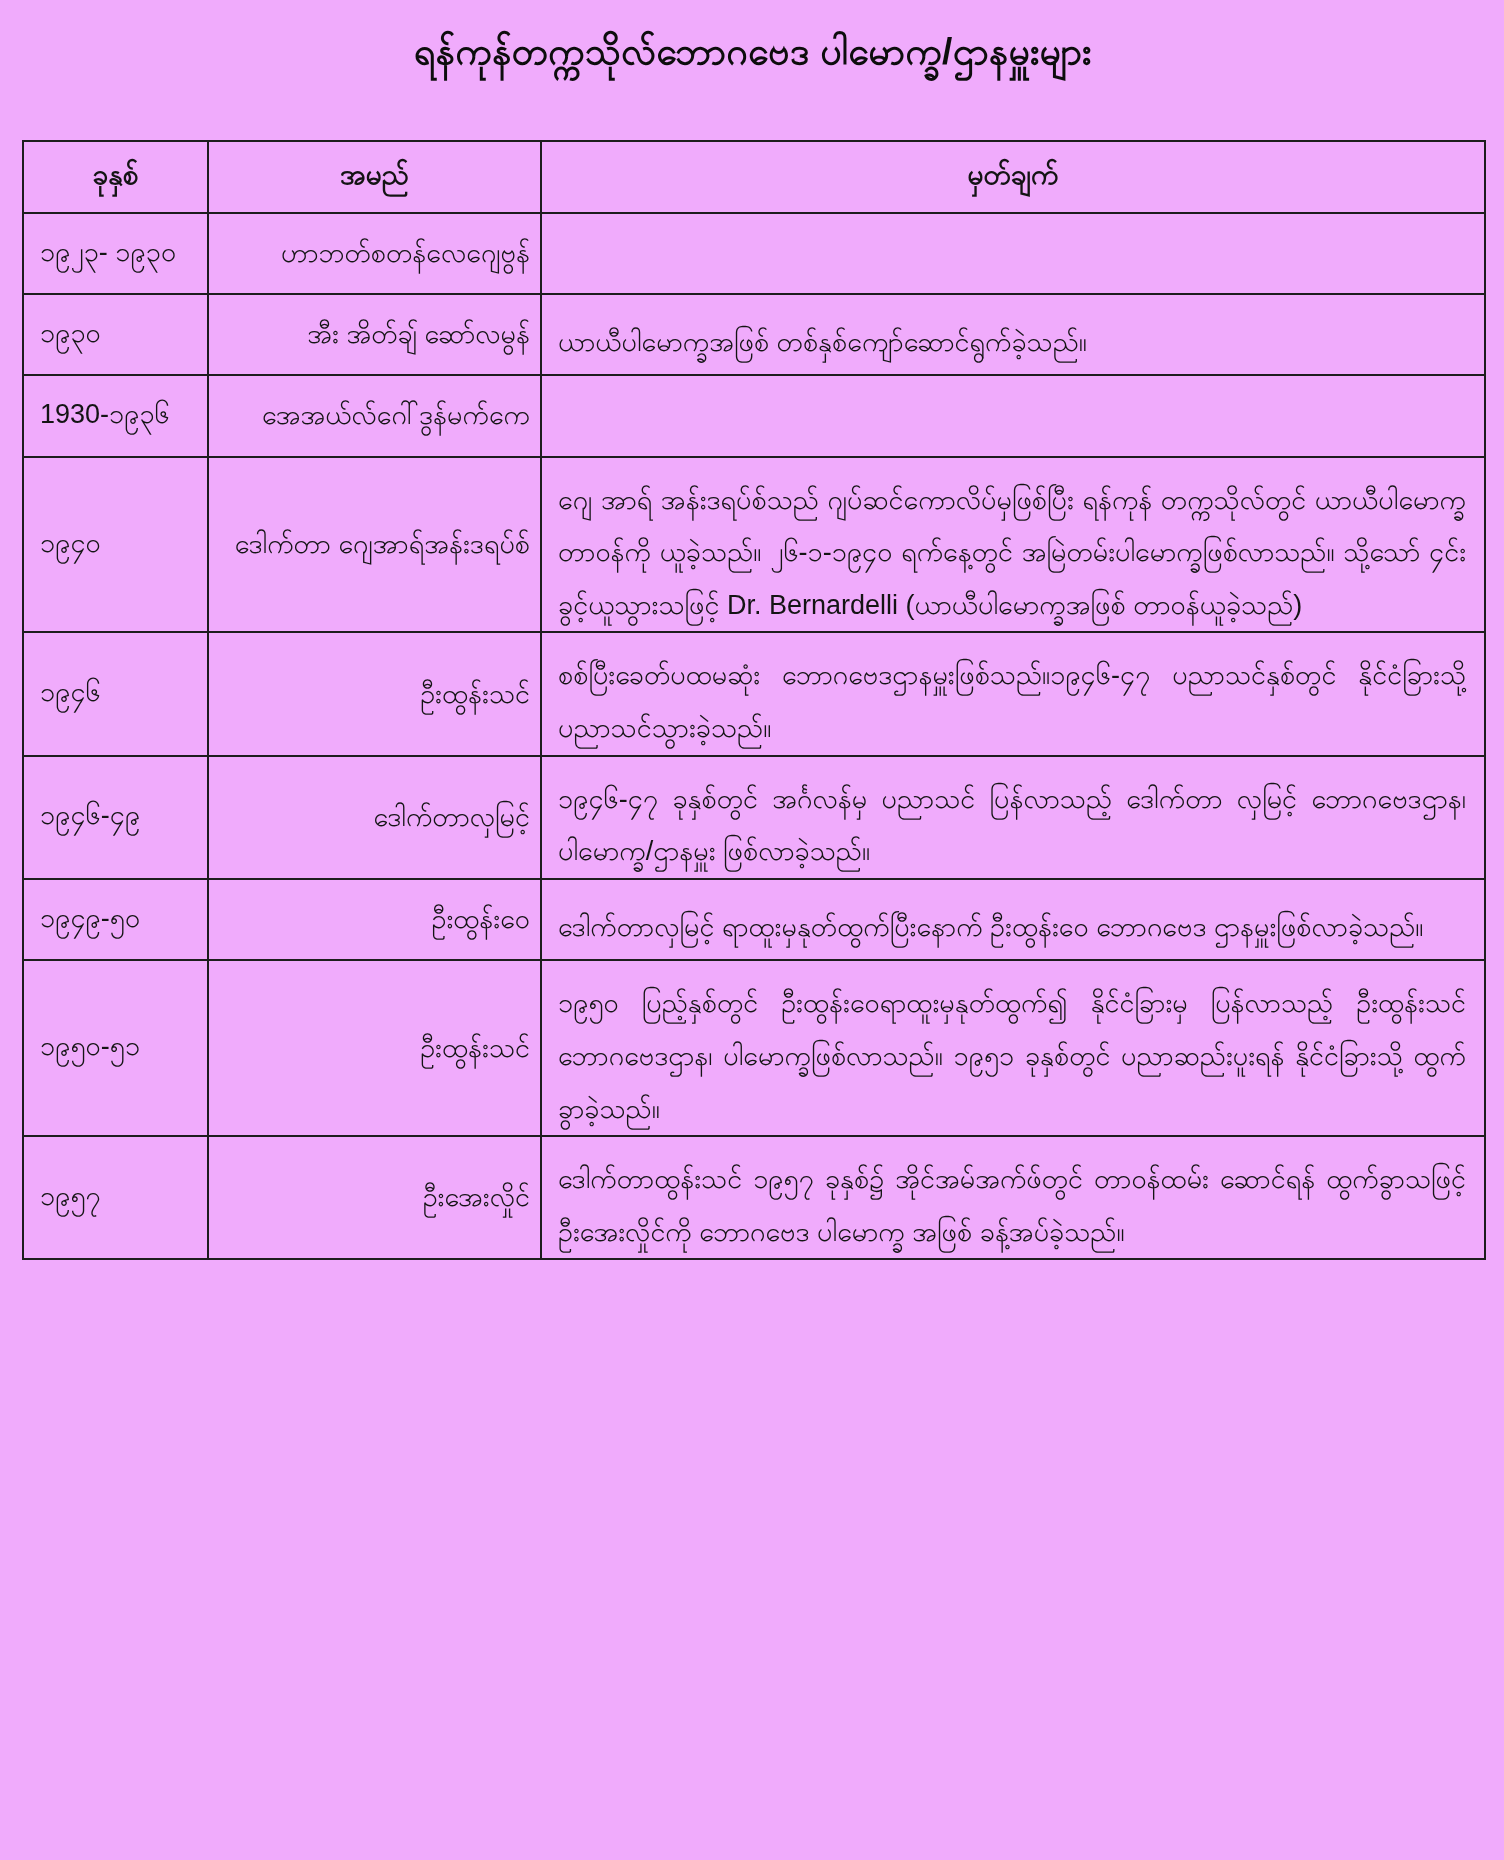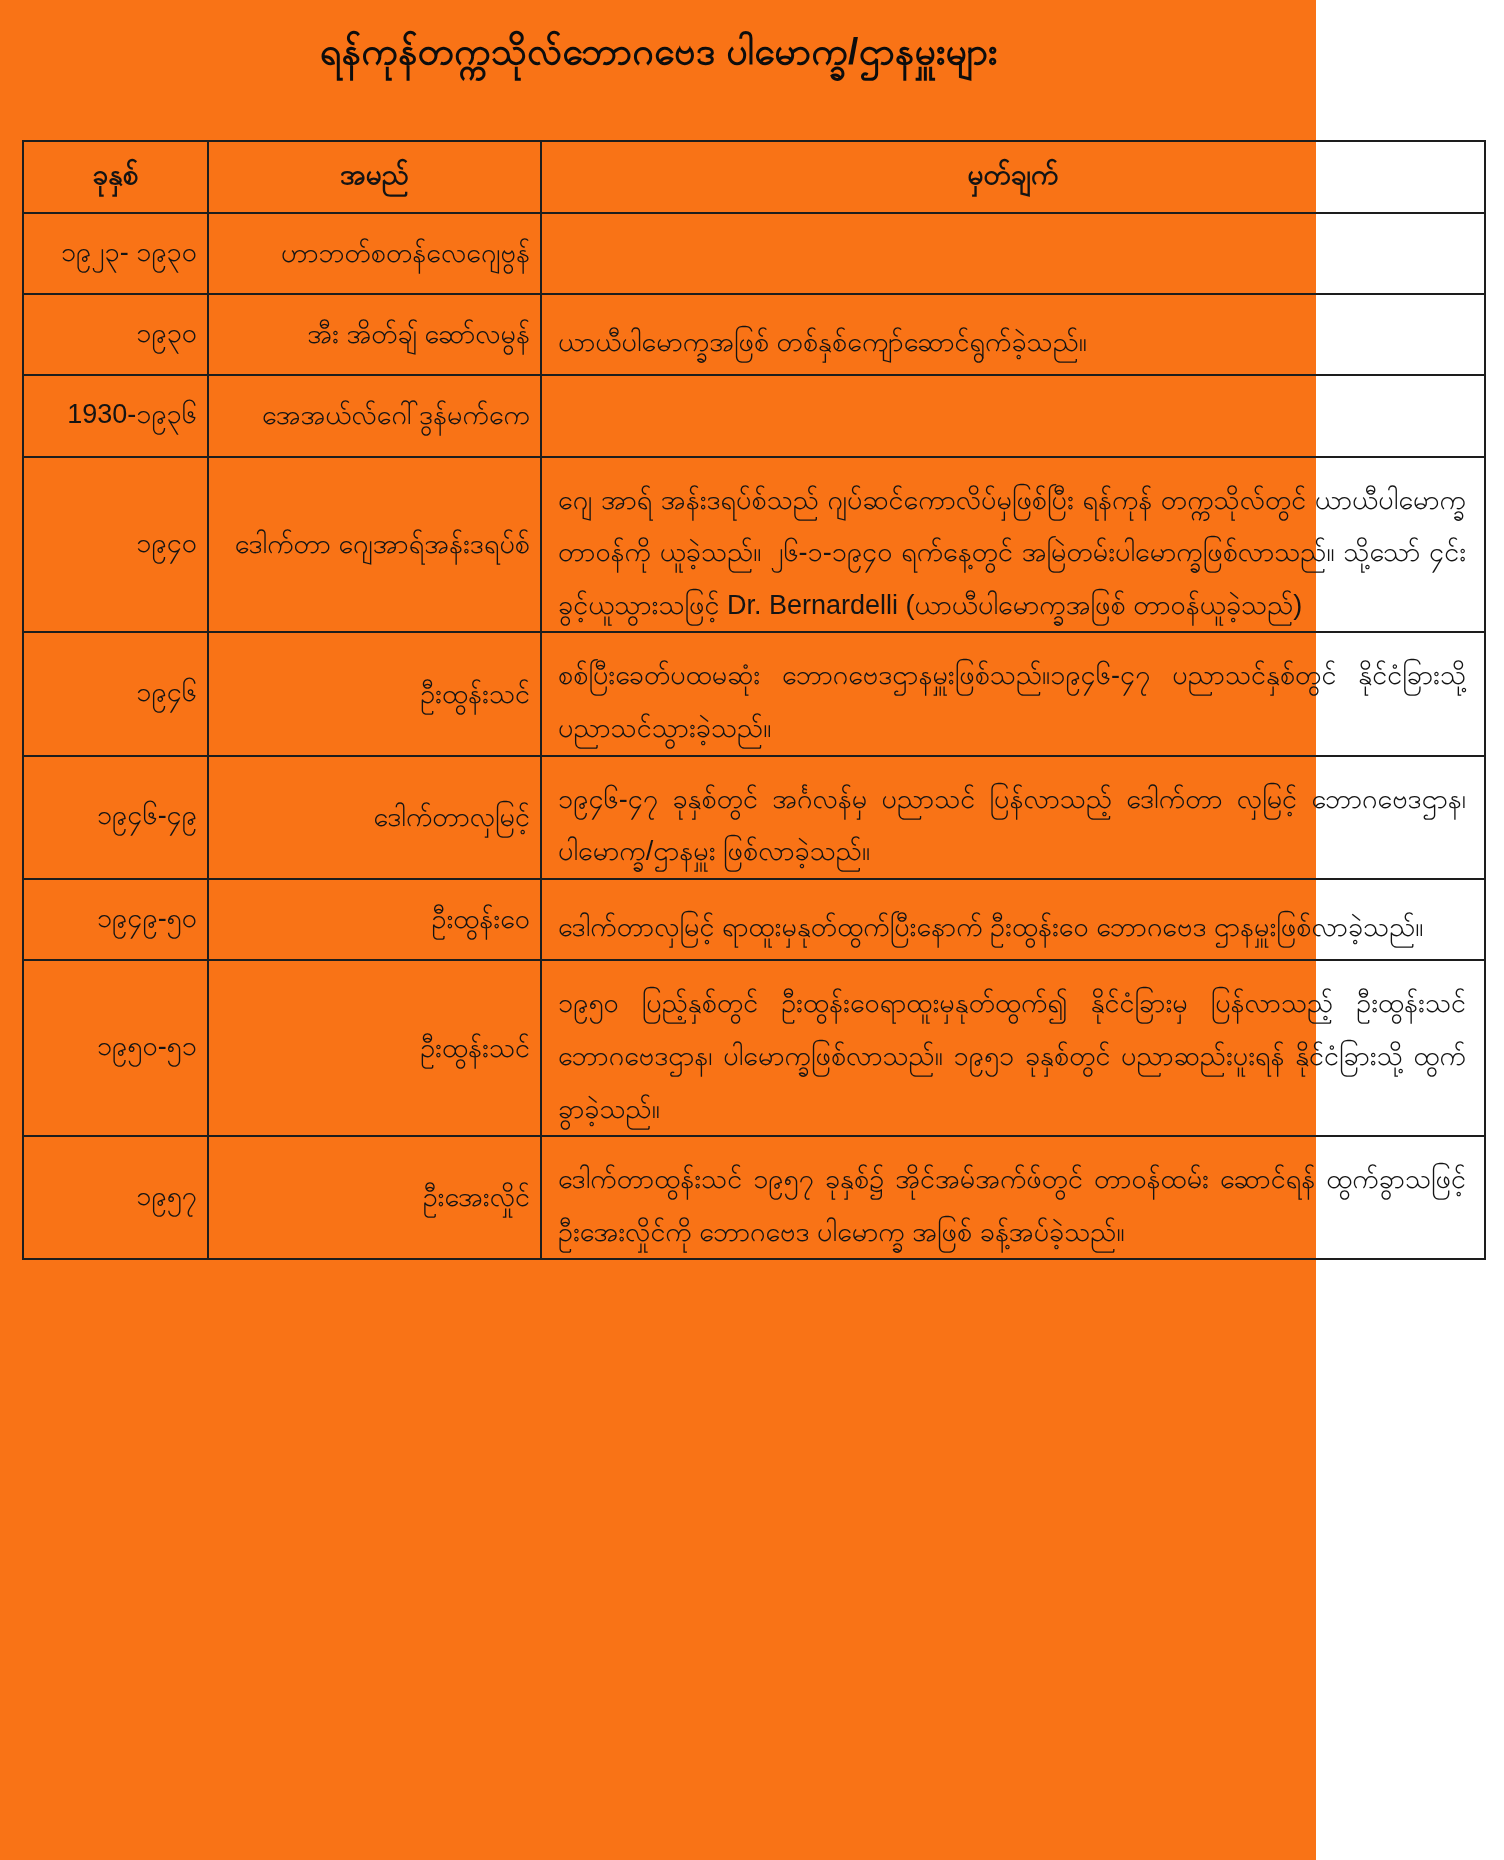--- a/index.html
+++ b/index.html
@@ -2,23 +2,23 @@
 <html lang="my"><head>
 <meta charset="utf-8">
 <style>
   * { margin: 0; padding: 0; box-sizing: border-box; }
   html, body {
     background: #ffffff;
     font-family: "Liberation Sans", "DejaVu Sans", sans-serif;
     color: #111111;
   }
   .page {
-    width: 1316px;
+    width: 1504px;
     min-height: 1860px;
-    background: #f97316;
+    background: #f0abfc;
     padding: 14px 20px 24px 22px;
   }
   .doc-title {
     text-align: center;
     font-size: 37px;
     font-weight: 700;
     color: #0d0d0d;
     padding: 14px 0 10px 0;
     letter-spacing: 0.5px;
   }
@@ -38,22 +38,22 @@
   table.doc-table th {
     height: 72px;
     font-weight: 700;
     text-align: center;
     font-size: 28px;
   }
   col.col-year   { width: 185px; }
   col.col-name   { width: 333px; }
   col.col-remark { width: 944px; }
   td.cell-year {
-    padding: 18px 10px 18px 8px;
-    text-align: right;
+    padding: 18px 10px 18px 16px;
+    text-align: left;
     height: 70px;
     white-space: nowrap;
   }
   td.cell-name {
     padding: 18px 10px 18px 14px;
     text-align: right;
     height: 70px;
     line-height: 1.6;
   }
   td.cell-remark {

